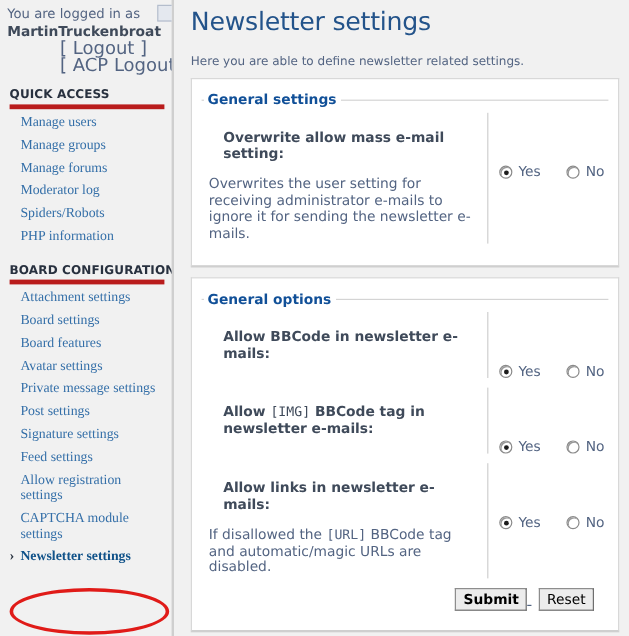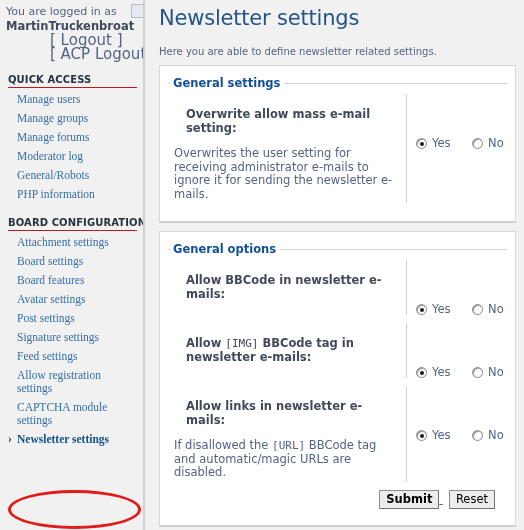--- a/index.html
+++ b/index.html
@@ -89,21 +89,21 @@
   .nav-section {
     margin-top: 13px;
     padding: 0 6px 0 8px;
   }
   .nav-heading {
     font-size: 10px;
     font-weight: bold;
     color: #28313f;
     letter-spacing: 0.1px;
     padding-bottom: 2px;
-    border-bottom: 1px solid #b91c1c;
+    border-bottom: 4px solid #b91c1c;
     margin-bottom: 2px;
     white-space: nowrap;
   }
   .nav-list {
     margin: 0;
     padding: 0;
     list-style: none;
     font-family: Liberation Serif, serif;
   }
   .nav-item {
@@ -313,32 +313,33 @@
       <span class="tri"></span>
     </div>
 
     <div class="nav-section">
       <div class="nav-heading">QUICK ACCESS</div>
       <ul class="nav-list">
         <li class="nav-item">Manage users</li>
         <li class="nav-item">Manage groups</li>
         <li class="nav-item">Manage forums</li>
         <li class="nav-item">Moderator log</li>
-        <li class="nav-item">General/Robots</li>
+        <li class="nav-item">Spiders/Robots</li>
         <li class="nav-item">PHP information</li>
       </ul>
     </div>
 
     <div class="nav-section">
       <div class="nav-heading">BOARD CONFIGURATION</div>
       <ul class="nav-list">
         <li class="nav-item">Attachment settings</li>
         <li class="nav-item">Board settings</li>
         <li class="nav-item">Board features</li>
         <li class="nav-item">Avatar settings</li>
+        <li class="nav-item">Private message settings</li>
         <li class="nav-item">Post settings</li>
         <li class="nav-item">Signature settings</li>
         <li class="nav-item">Feed settings</li>
         <li class="nav-item">Allow registration settings</li>
         <li class="nav-item">CAPTCHA module settings</li>
         <li class="nav-item active">Newsletter settings</li>
       </ul>
     </div>
   </div>
 

